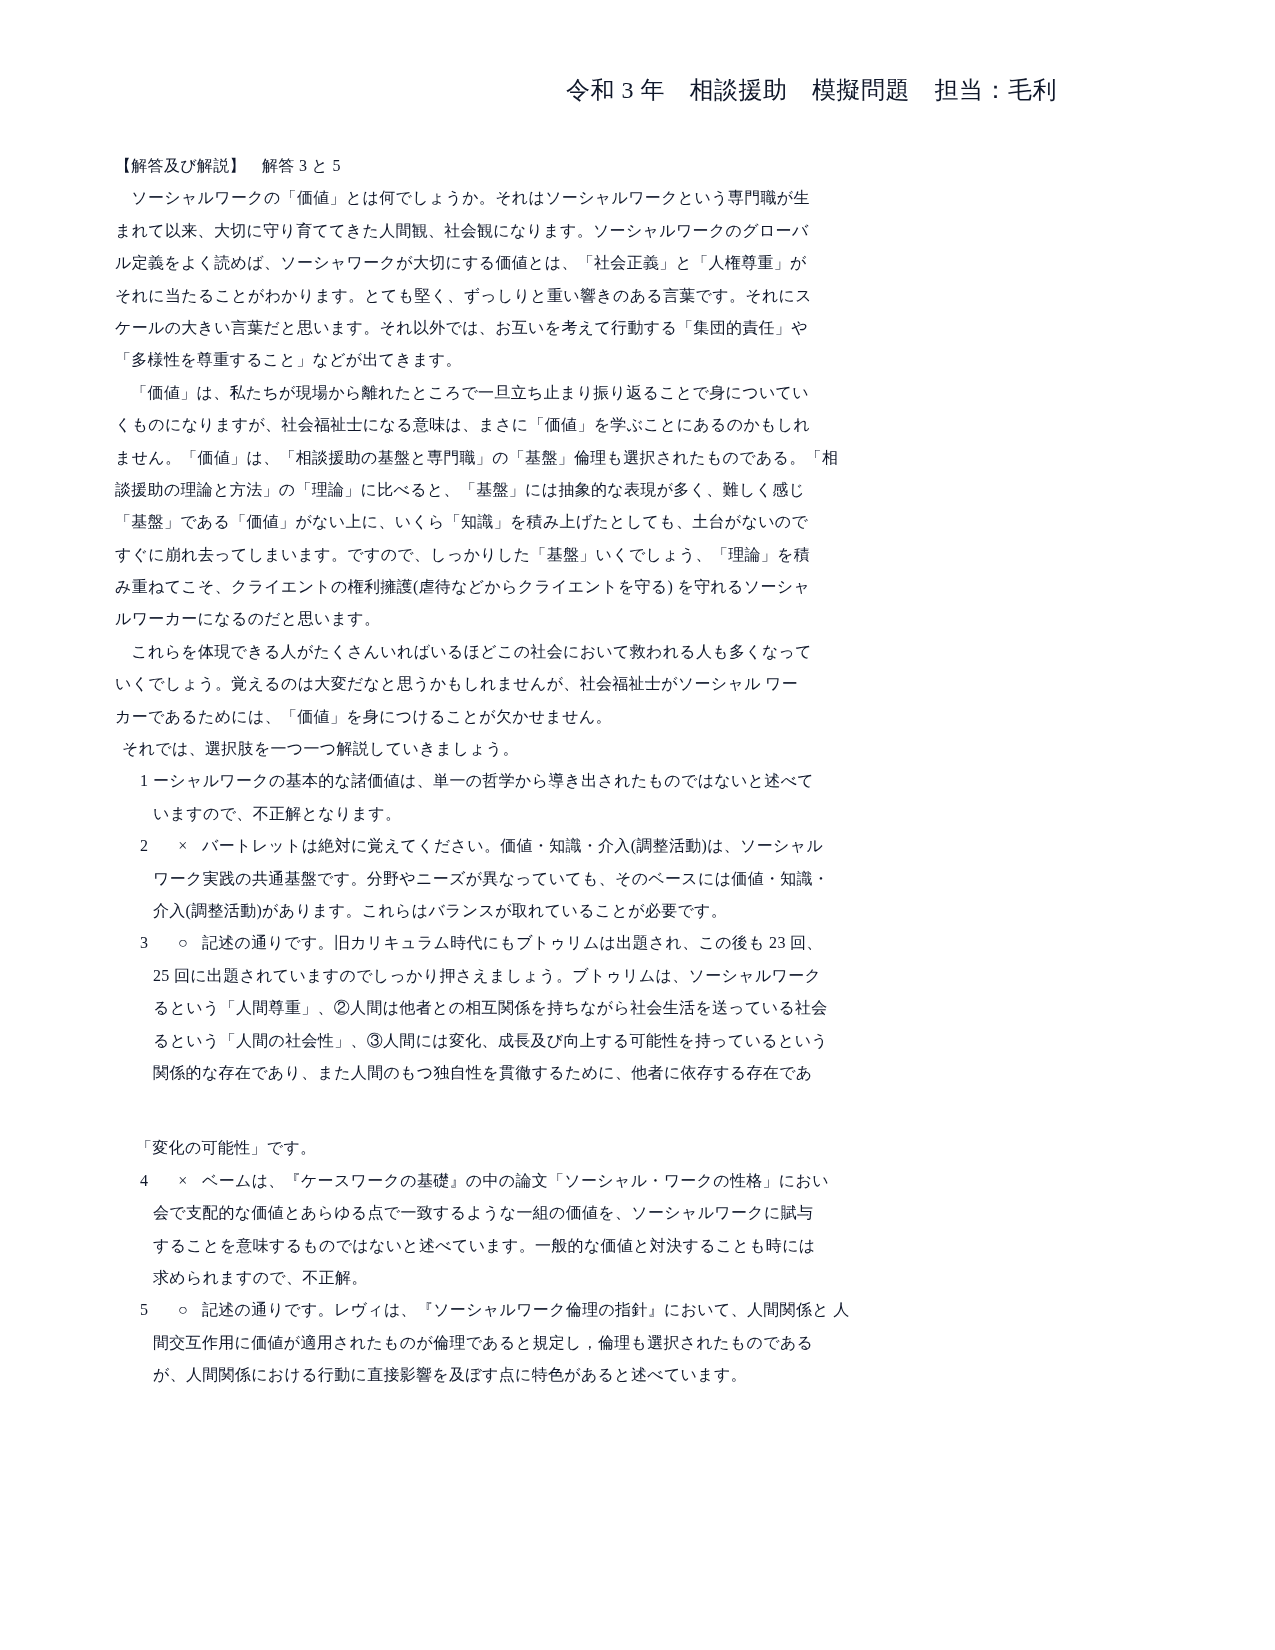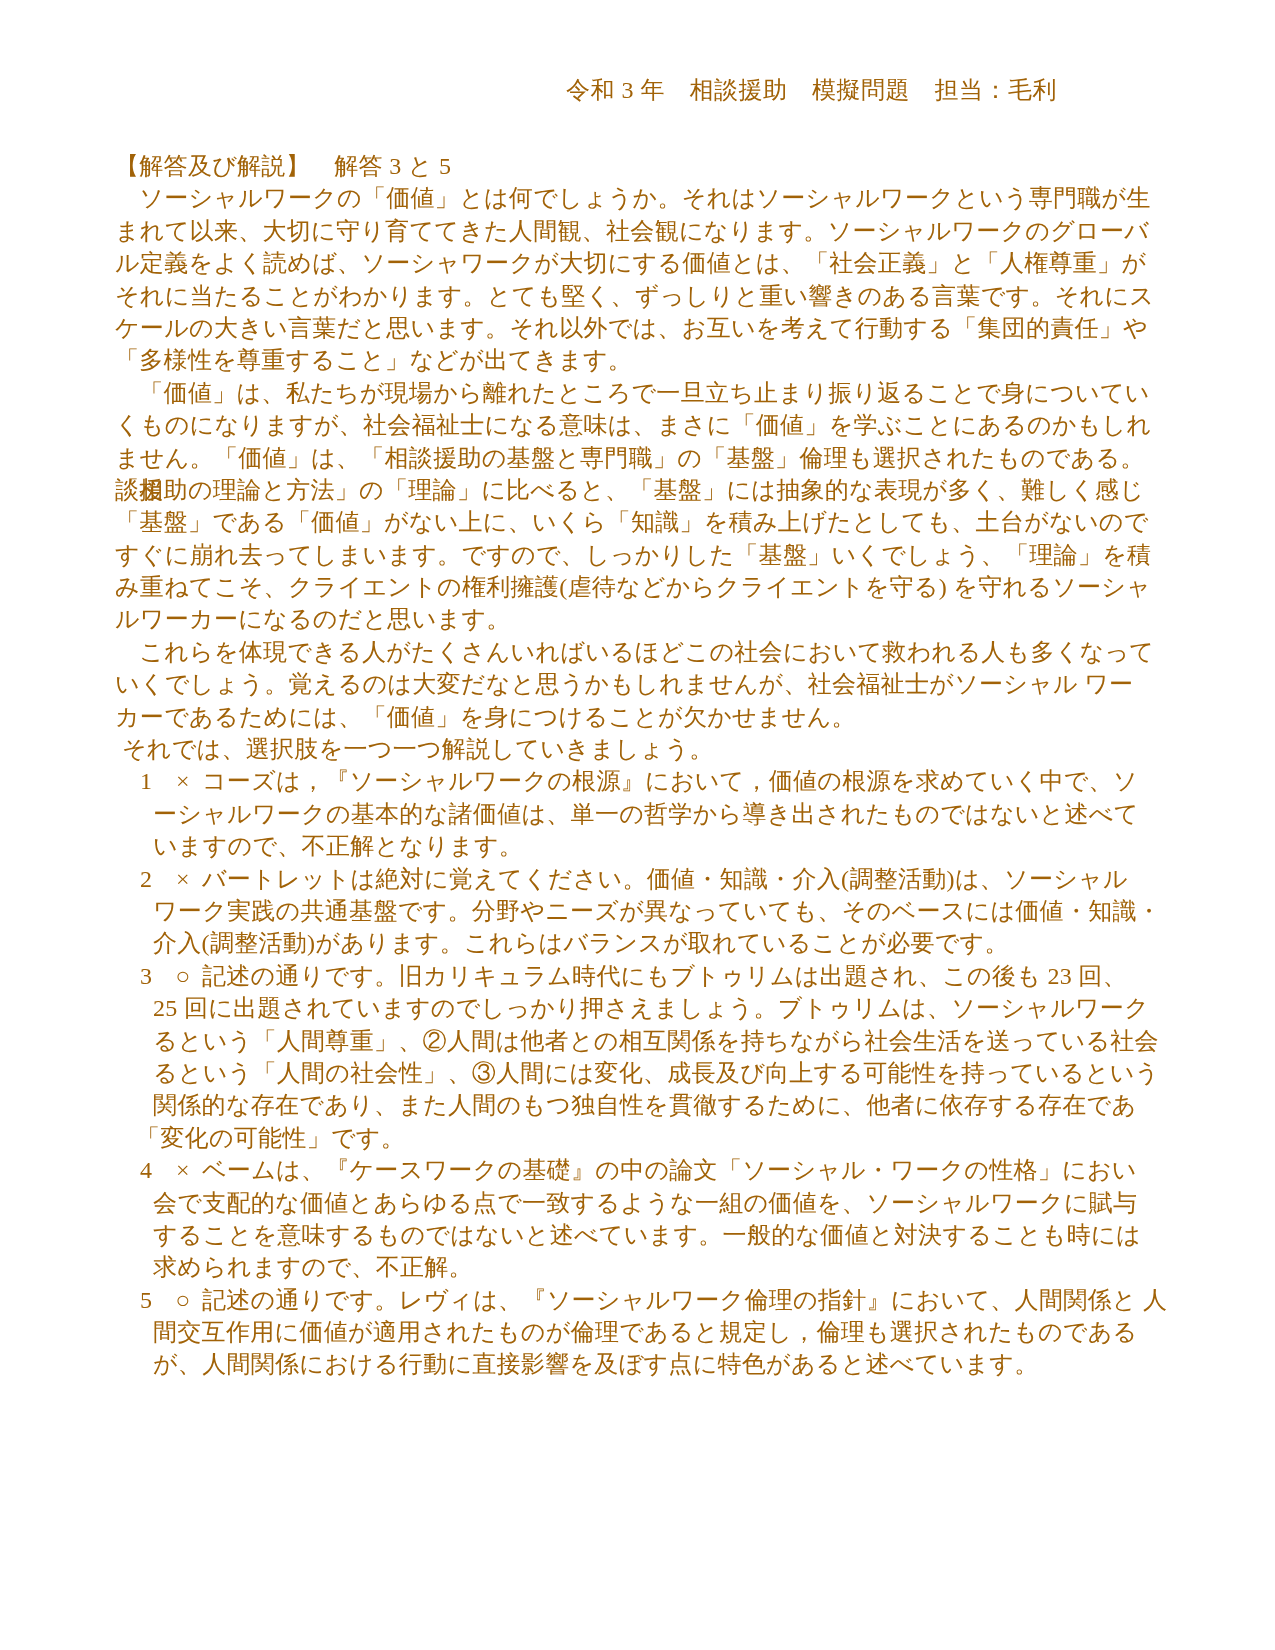--- a/index.html
+++ b/index.html
@@ -5,39 +5,39 @@
   html, body {
     margin: 0;
     padding: 0;
     background: #ffffff;
   }
   .page {
     position: relative;
     width: 1275px;
     height: 1650px;
     background: #ffffff;
-    color: #a16207;
+    color: #0f172a;
     font-family: "Liberation Serif", "DejaVu Serif", serif;
     overflow: hidden;
   }
   .header-line {
     position: absolute;
     top: 76px;
     right: 218px;
     font-size: 24px;
     line-height: 28px;
     letter-spacing: 0.5px;
     white-space: pre;
   }
   .doc-body {
     position: absolute;
     top: 150px;
     left: 115px;
     width: 1058px;
-    font-size: 24px;
+    font-size: 16px;
     line-height: 32.4px;
     letter-spacing: 0.3px;
   }
   .tline {
     height: 32.4px;
     white-space: pre-wrap;
   }
   .lead-in {
     padding-left: 7px;
   }
@@ -52,20 +52,21 @@
   }
   .answer-item .mark {
     display: inline-block;
     min-width: 24px;
     margin-left: 18px;
     margin-right: 7px;
     text-align: center;
   }
   .answer-item .tline.outdent {
     margin-left: -17px;
+    margin-top: 43px;
   }
 </style>
 </head>
 <body>
 
 <div class="page">
   <div class="header-line">令和 3 年　相談援助　模擬問題　担当：毛利</div>
 
   <div class="doc-body">
     <div class="tline">【解答及び解説】　解答 3 と 5</div>
@@ -88,21 +89,20 @@
         <div class="tline">　これらを体現できる人がたくさんいればいるほどこの社会において救われる人も多くなって</div>
         <div class="tline">いくでしょう。覚えるのは大変だなと思うかもしれませんが、社会福祉士がソーシャル ワー</div>
         <div class="tline">カーであるためには、「価値」を身につけることが欠かせません。</div>
       </div>
 
     <div class="tline lead-in">それでは、選択肢を一つ一つ解説していきましょう。</div>
 
     <div id="answers">
         <div class="answer-item">
           <span class="num">1</span>
-          <div class="tline"><span class="mark">×</span>コーズは，『ソーシャルワークの根源』において，価値の根源を求めていく中で、ソ</div>
           <div class="tline">ーシャルワークの基本的な諸価値は、単一の哲学から導き出されたものではないと述べて</div>
           <div class="tline">いますので、不正解となります。</div>
         </div>
         <div class="answer-item">
           <span class="num">2</span>
           <div class="tline"><span class="mark">×</span>バートレットは絶対に覚えてください。価値・知識・介入(調整活動)は、ソーシャル</div>
           <div class="tline">ワーク実践の共通基盤です。分野やニーズが異なっていても、そのベースには価値・知識・</div>
           <div class="tline">介入(調整活動)があります。これらはバランスが取れていることが必要です。</div>
         </div>
         <div class="answer-item">

